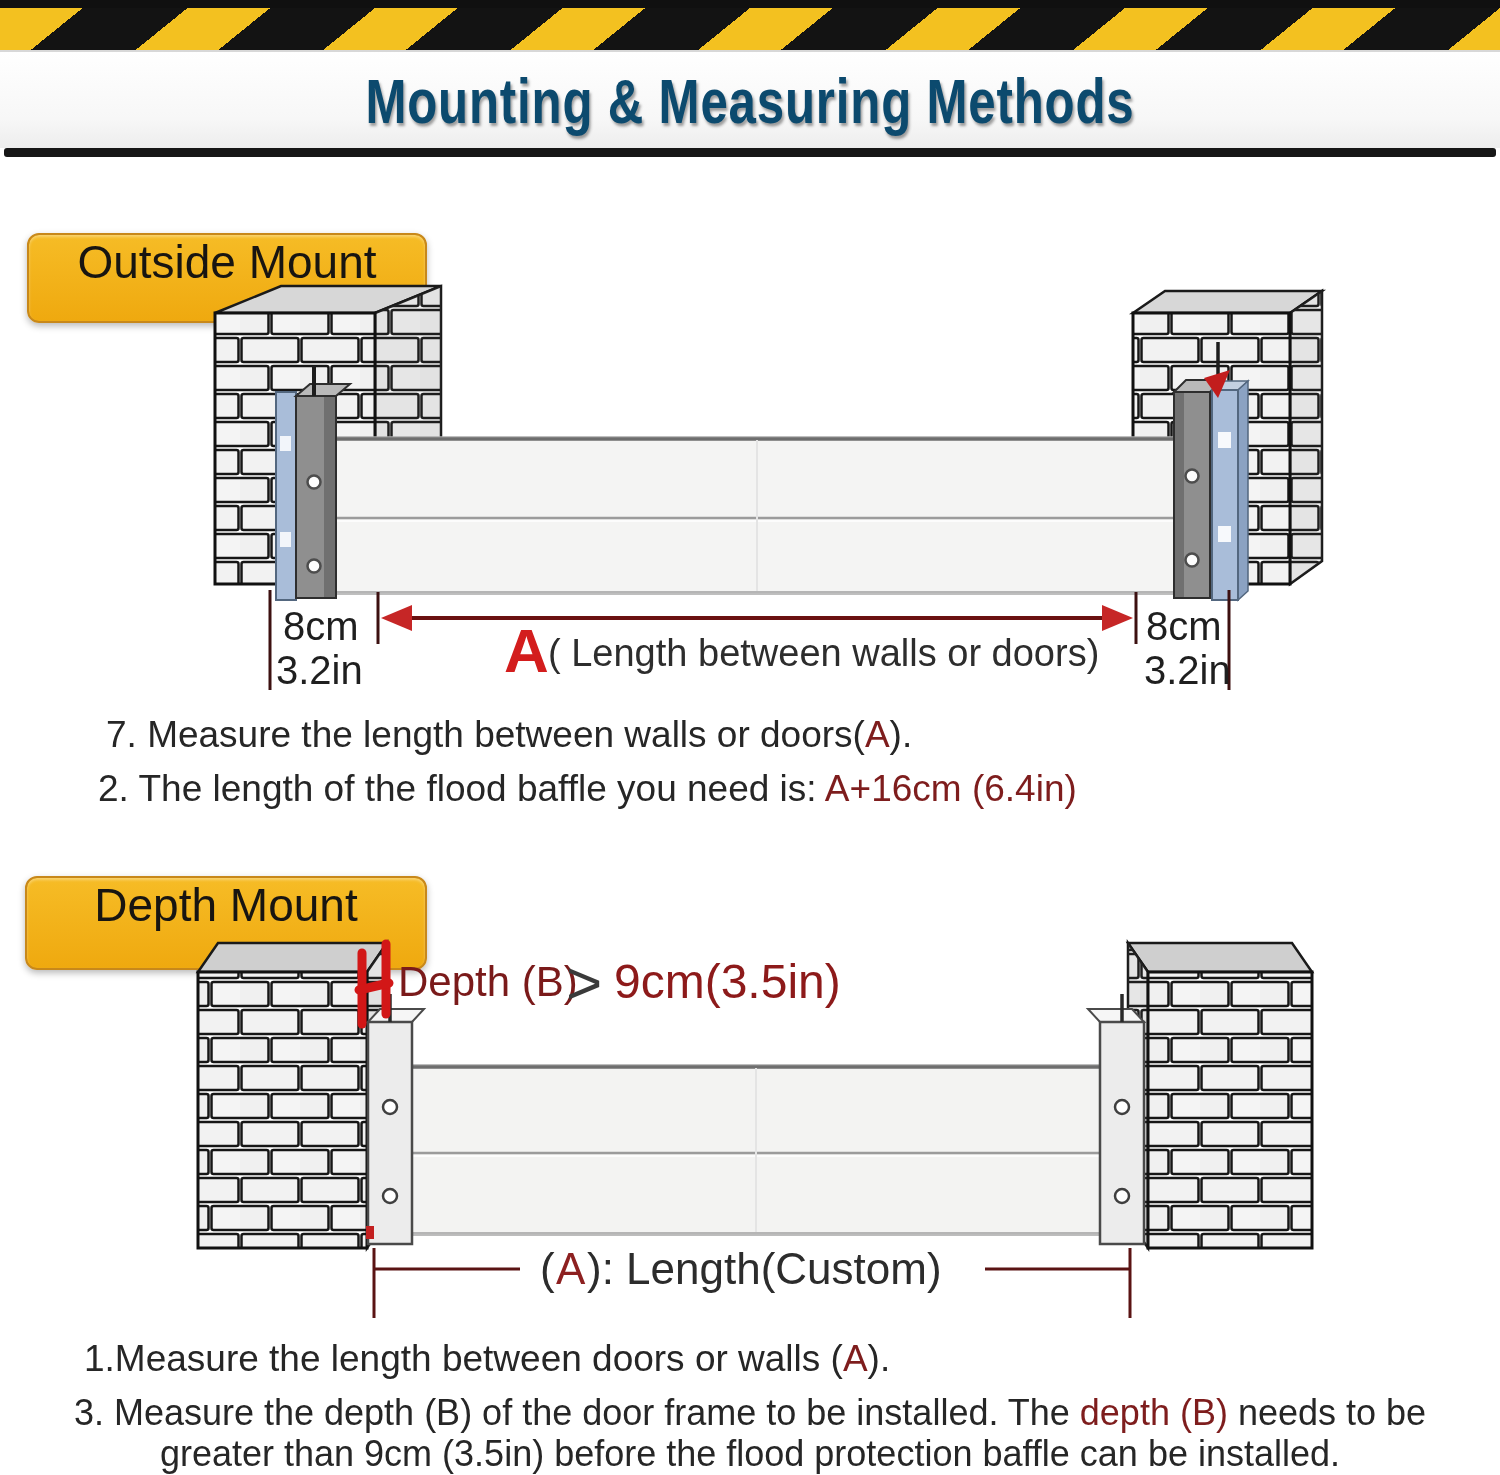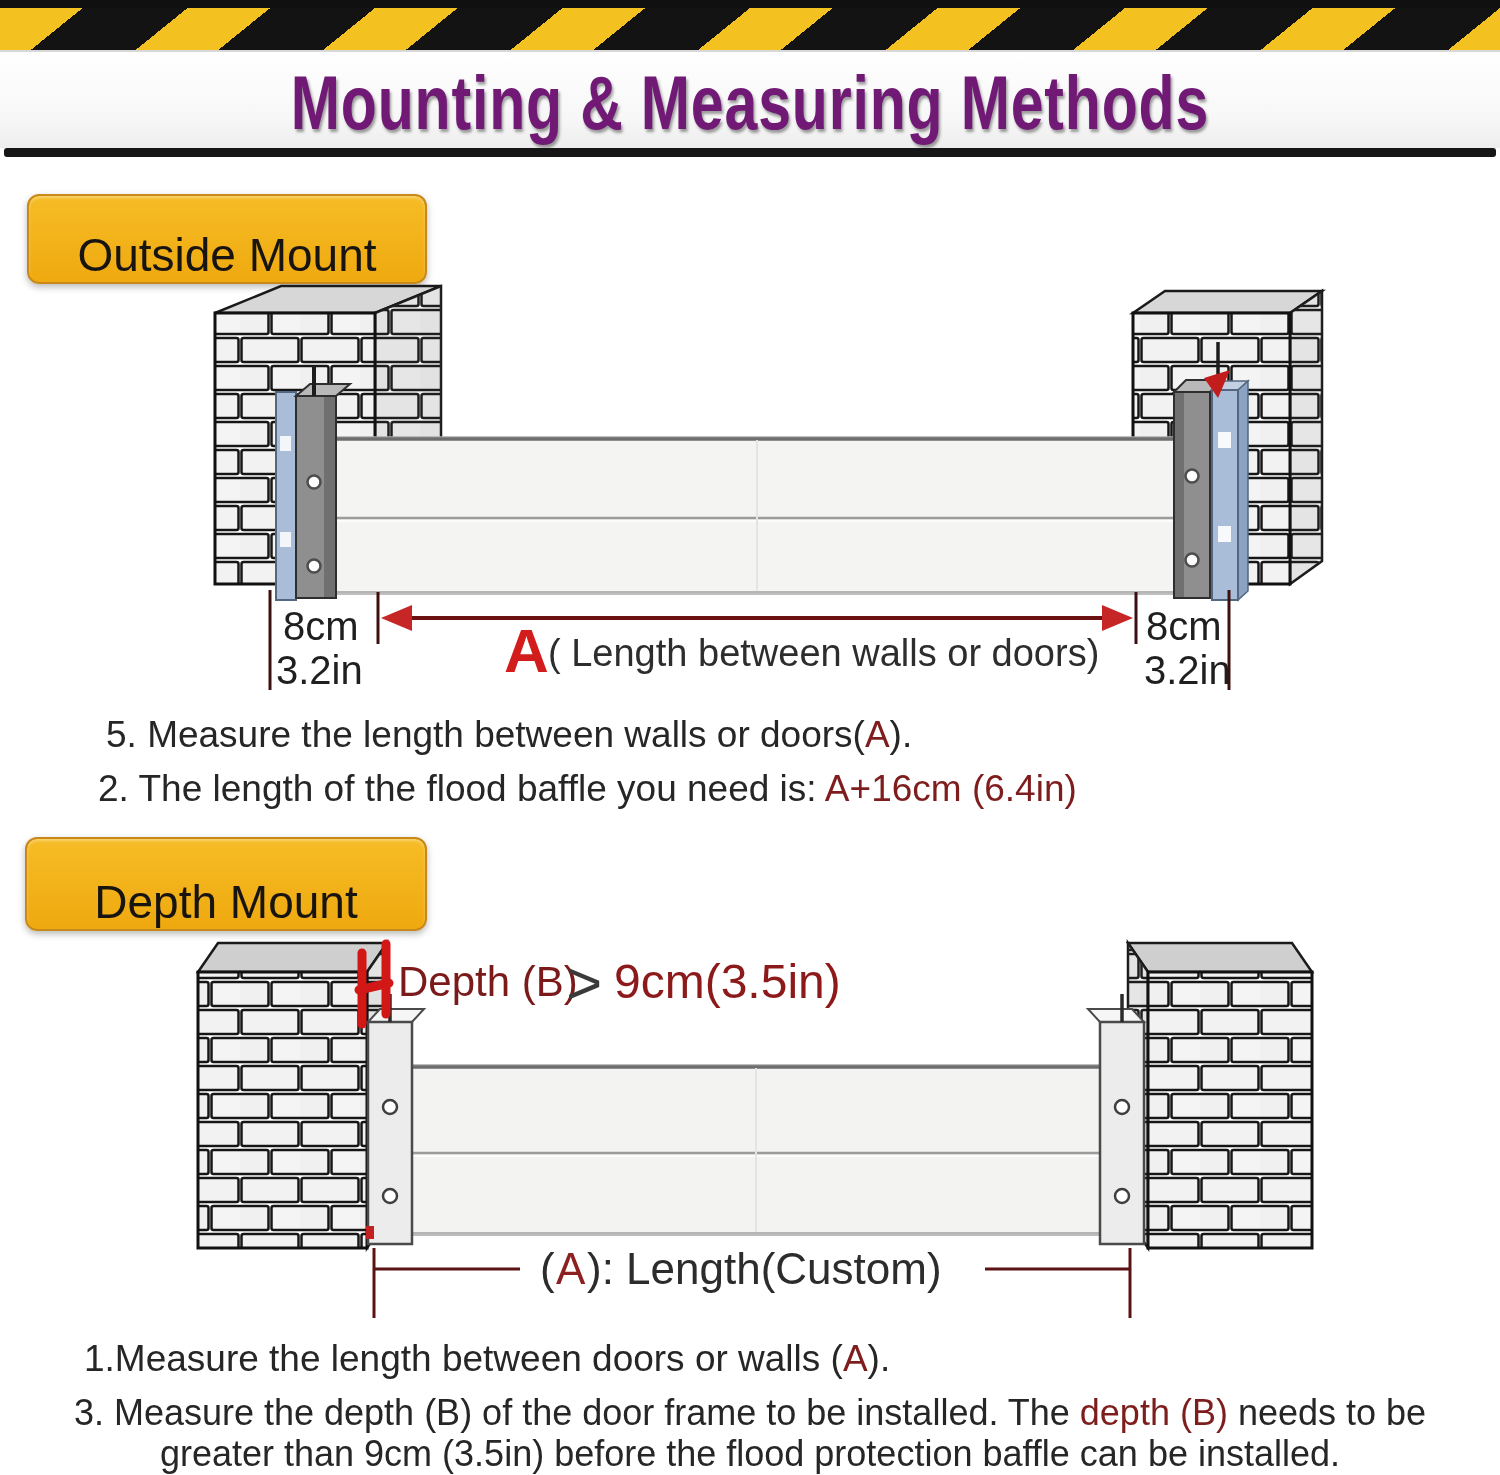--- a/index.html
+++ b/index.html
@@ -5,28 +5,28 @@
   html,body{margin:0;padding:0;background:#ffffff;}
   #stage{position:relative;width:1500px;height:1475px;background:#ffffff;overflow:hidden;
          font-family:"Liberation Sans", sans-serif;}
   .hazard-top{position:absolute;top:0;left:0;width:1500px;height:8px;background:#101010;}
   .hazard-band{position:absolute;top:8px;left:0;width:1500px;height:42px;
     background:repeating-linear-gradient(141deg,#f3c120 0 52px,#131313 52px 118px);
     border-bottom:2px solid #d8d8d8;}
   .title-band{position:absolute;top:52px;left:0;width:1500px;height:96px;
     background:linear-gradient(180deg,#ffffff 0%,#f7f7f7 70%,#ededed 100%);}
   .page-title{position:absolute;top:54px;left:0;width:1500px;height:96px;text-align:center;
-    font-size:72px;font-weight:bold;color:#701a75;line-height:96px;white-space:nowrap;}
+    font-size:60px;font-weight:bold;color:#0c4a6e;line-height:96px;white-space:nowrap;}
   .page-title .squeeze{display:inline-block;transform:scale(0.82,1.06);transform-origin:center;
     text-shadow:2px 3px 3px rgba(45,45,45,0.45);letter-spacing:1px;}
   .black-bar{position:absolute;top:148px;left:4px;width:1492px;height:9px;background:#161616;border-radius:3px;}
-  .badge{position:absolute;display:flex;align-items:flex-end;justify-content:center;
+  .badge{position:absolute;display:flex;align-items:flex-start;justify-content:center;
     background:linear-gradient(180deg,#f6bc26 0%,#efa90f 100%);
     border:2px solid #c8881a;border-radius:12px;color:#181511;font-size:46px;
-    box-shadow:0 3px 7px rgba(0,0,0,0.28), inset 0 2px 3px rgba(255,255,255,0.35);}
+    box-shadow:0 3px 7px rgba(0,0,0,0.28), inset 0 2px 3px rgba(255,255,255,0.35);margin-top:39px;}
   #badge-outside{left:27px;top:194px;width:396px;height:86px;}
   #badge-inside{left:25px;top:837px;width:398px;height:90px;}
   .diagram{position:absolute;left:0;width:1500px;}
   #svg-outside{top:280px;height:410px;}
   #svg-inside{top:930px;height:405px;}
   .step{position:absolute;font-size:37px;color:#262626;white-space:nowrap;}
   .mrn{color:#7e1d1d;}
   #out-step1{left:106px;top:714px;}
   #out-step2{left:98px;top:768px;}
   #in-step1{left:84px;top:1338px;}
@@ -126,21 +126,21 @@
       <text x="283" y="640" font-size="40" fill="#1f1f1f">8cm</text>
       <text x="276" y="684" font-size="40" fill="#1f1f1f">3.2in</text>
       <text x="1146" y="640" font-size="40" fill="#1f1f1f">8cm</text>
       <text x="1144" y="684" font-size="40" fill="#1f1f1f">3.2in</text>
       <text x="504" y="672" font-size="62" font-weight="bold" fill="#d31d1d">A</text>
       <text x="548" y="666" font-size="38" fill="#2d2d2d">( Length between walls or doors)</text>
     </g>
   </svg>
 
   <div class="step" id="out-step1">
-    <span>5. Measure the length between walls or doors(</span><span class="mrn">A</span><span>).</span>
+    <span>7. Measure the length between walls or doors(</span><span class="mrn">A</span><span>).</span>
   </div>
   <div class="step" id="out-step2">
     <span>2. The length of the flood baffle you need is: </span><span class="mrn">A+16cm (6.4in)</span><span></span>
   </div>
 
   <div class="badge" id="badge-inside">
     <span>Depth Mount</span>
   </div>
 
   <svg id="svg-inside" class="diagram" viewBox="0 930 1500 405">

